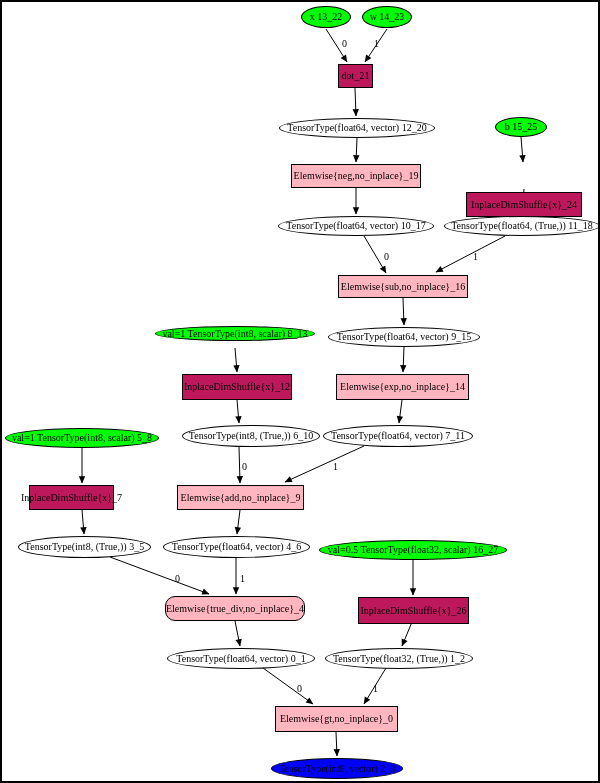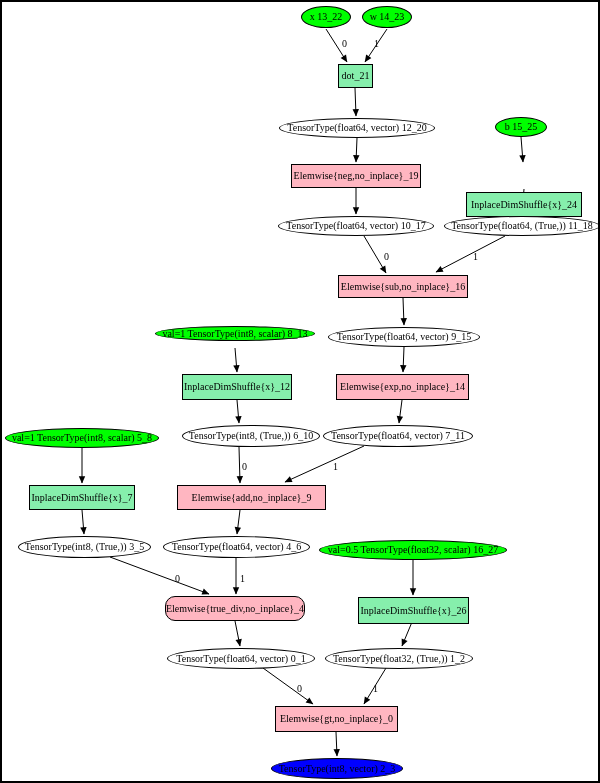--- a/index.html
+++ b/index.html
@@ -16,21 +16,21 @@
   .node{
     position:absolute;
     display:flex;align-items:center;justify-content:center;
     font-size:10px;line-height:1;color:#000000;
     white-space:nowrap;z-index:2;
     box-sizing:border-box;
   }
   .ellipse{border:1px solid #000000;border-radius:50%;background:#ffffff;}
   .ellipse.green{background:#00ff00;}
   .ellipse.blue{background:#0000ff;}
-  .box{border:1px solid #000000;background:#86efac;}
+  .box{border:1px solid #000000;background:#be185d;}
   .box.pink{background:#ffb6c1;}
   .edge-label{
     position:absolute;z-index:3;
     font-size:10px;line-height:1;color:#000000;
     font-family:"Liberation Serif","DejaVu Serif",serif;
   }
 </style>
 </head>
 <body>
 
@@ -77,22 +77,22 @@
   <div class="node ellipse green" style="left:153px;top:324px;width:160px;height:15px;">val=1 TensorType(int8, scalar) 8_13</div>
   <div class="node ellipse green" style="left:3px;top:426px;width:154px;height:20px;">val=1 TensorType(int8, scalar) 5_8</div>
   <div class="node ellipse green" style="left:317px;top:538px;width:188px;height:20px;">val=0.5 TensorType(float32, scalar) 16_27</div>
 
   <div class="node box" style="left:336px;top:62px;width:35px;height:24px;">dot_21</div>
   <div class="node box pink" style="left:289px;top:162px;width:130px;height:24px;">Elemwise{neg,no_inplace}_19</div>
   <div class="node box" style="left:464px;top:162px;width:116px;height:25px;margin-top:28px;">InplaceDimShuffle{x}_24</div>
   <div class="node box pink" style="left:336px;top:273px;width:130px;height:23px;">Elemwise{sub,no_inplace}_16</div>
   <div class="node box" style="left:180px;top:372px;width:110px;height:26px;">InplaceDimShuffle{x}_12</div>
   <div class="node box pink" style="left:334px;top:372px;width:133px;height:26px;">Elemwise{exp,no_inplace}_14</div>
-  <div class="node box pink" style="left:175px;top:483px;width:149px;height:25px;">Elemwise{add,no_inplace}_9</div>
-  <div class="node box" style="left:27px;top:483px;width:106px;height:25px;">InplaceDimShuffle{x}_7</div>
+  <div class="node box pink" style="left:175px;top:483px;width:127px;height:25px;">Elemwise{add,no_inplace}_9</div>
+  <div class="node box" style="left:27px;top:483px;width:85px;height:25px;">InplaceDimShuffle{x}_7</div>
   <div class="node box pink" style="left:163px;top:594px;width:140px;height:25px;border-radius:10px;">Elemwise{true_div,no_inplace}_4</div>
   <div class="node box" style="left:356px;top:595px;width:111px;height:27px;">InplaceDimShuffle{x}_26</div>
   <div class="node box pink" style="left:273px;top:704px;width:123px;height:26px;">Elemwise{gt,no_inplace}_0</div>
 
   <div class="node ellipse" style="left:277px;top:116px;width:156px;height:20px;">TensorType(float64, vector) 12_20</div>
   <div class="node ellipse" style="left:276px;top:214px;width:156px;height:20px;">TensorType(float64, vector) 10_17</div>
   <div class="node ellipse" style="left:442px;top:214px;width:156px;height:20px;">TensorType(float64, (True,)) 11_18</div>
   <div class="node ellipse" style="left:326px;top:325px;width:152px;height:20px;">TensorType(float64, vector) 9_15</div>
   <div class="node ellipse" style="left:180px;top:423px;width:138px;height:22px;">TensorType(int8, (True,)) 6_10</div>
   <div class="node ellipse" style="left:321px;top:423px;width:150px;height:22px;">TensorType(float64, vector) 7_11</div>

